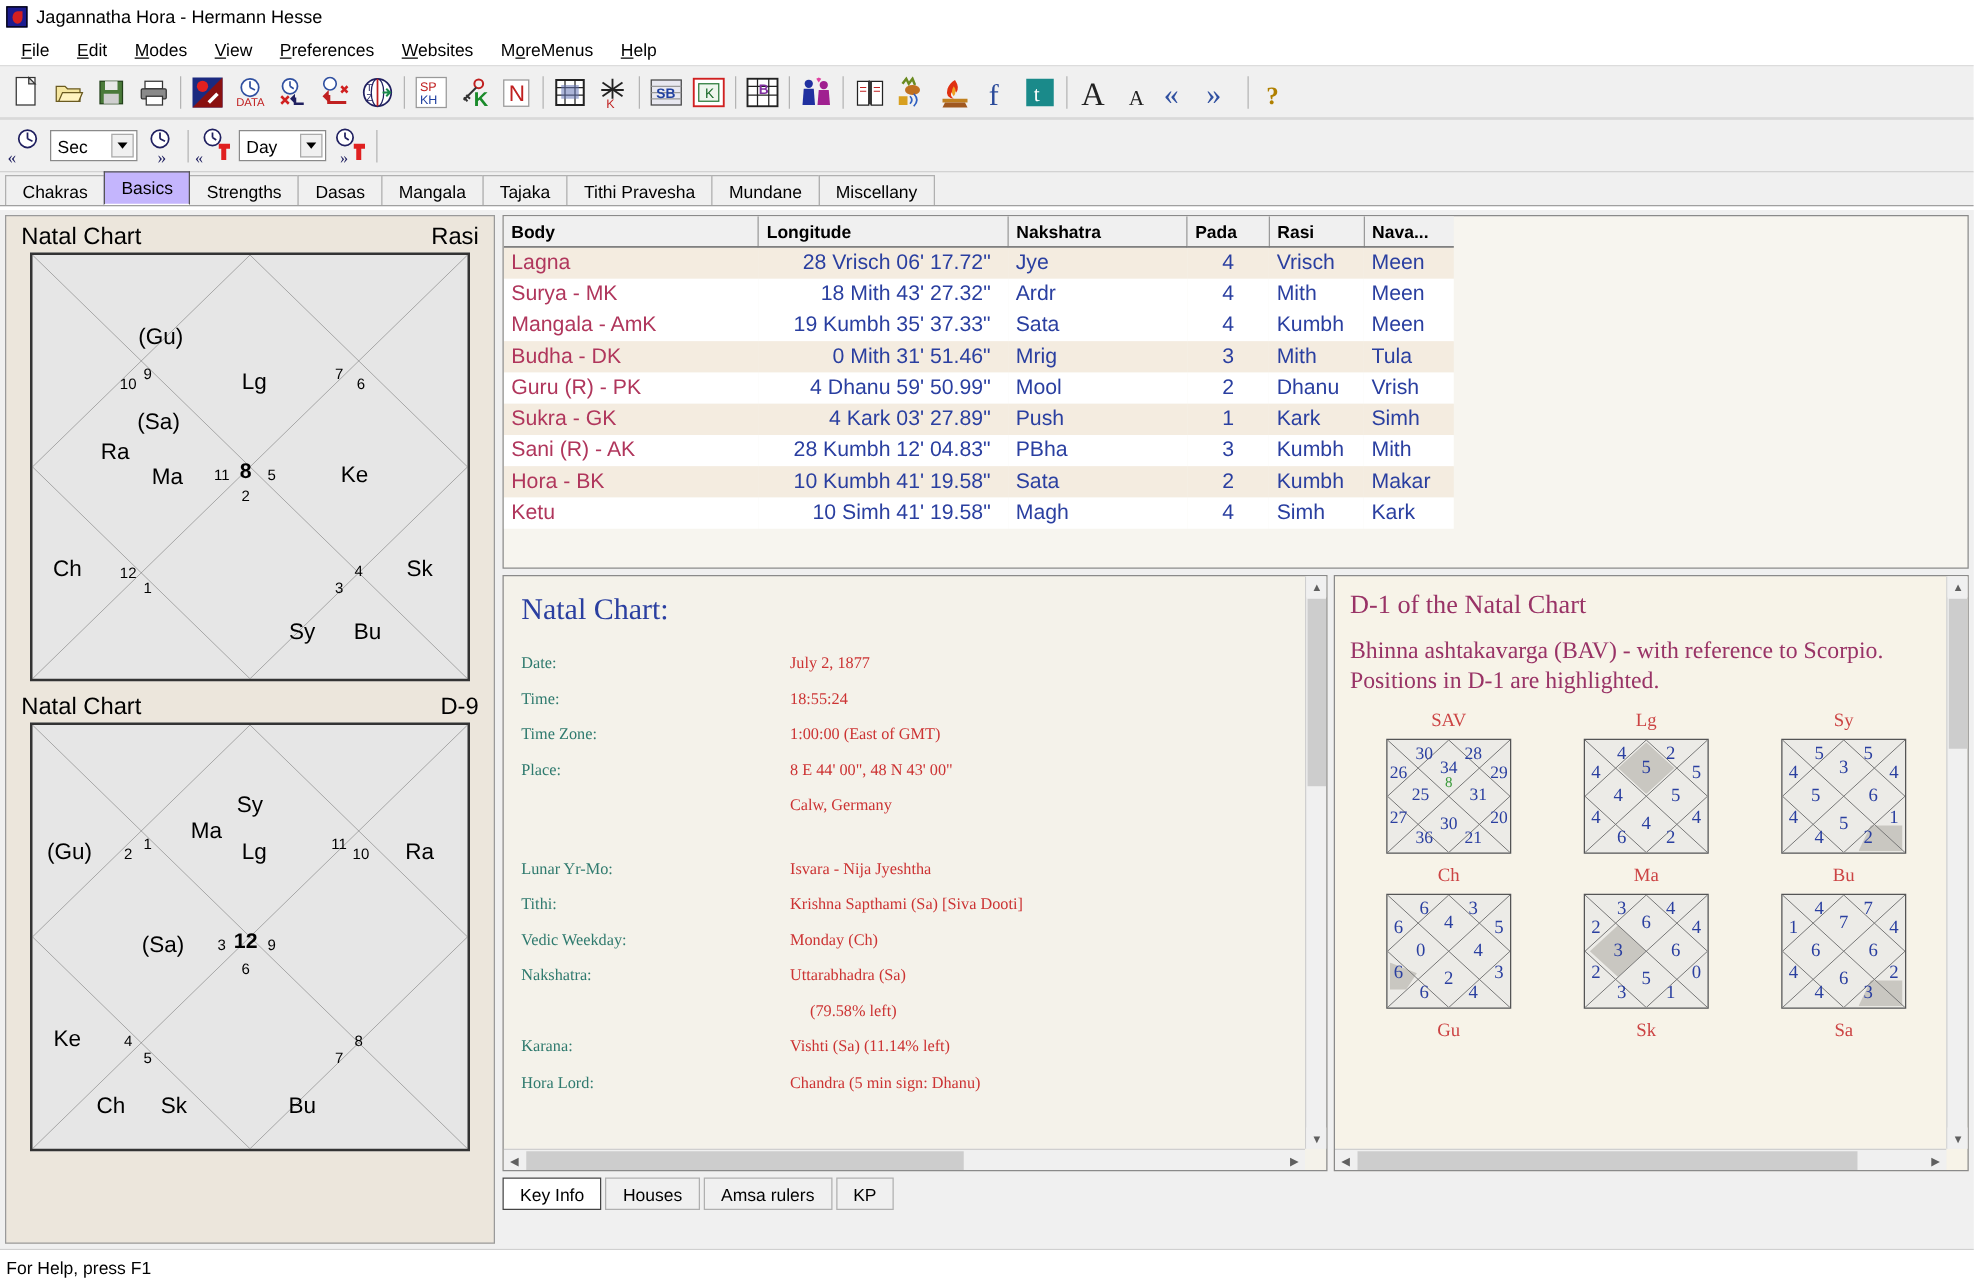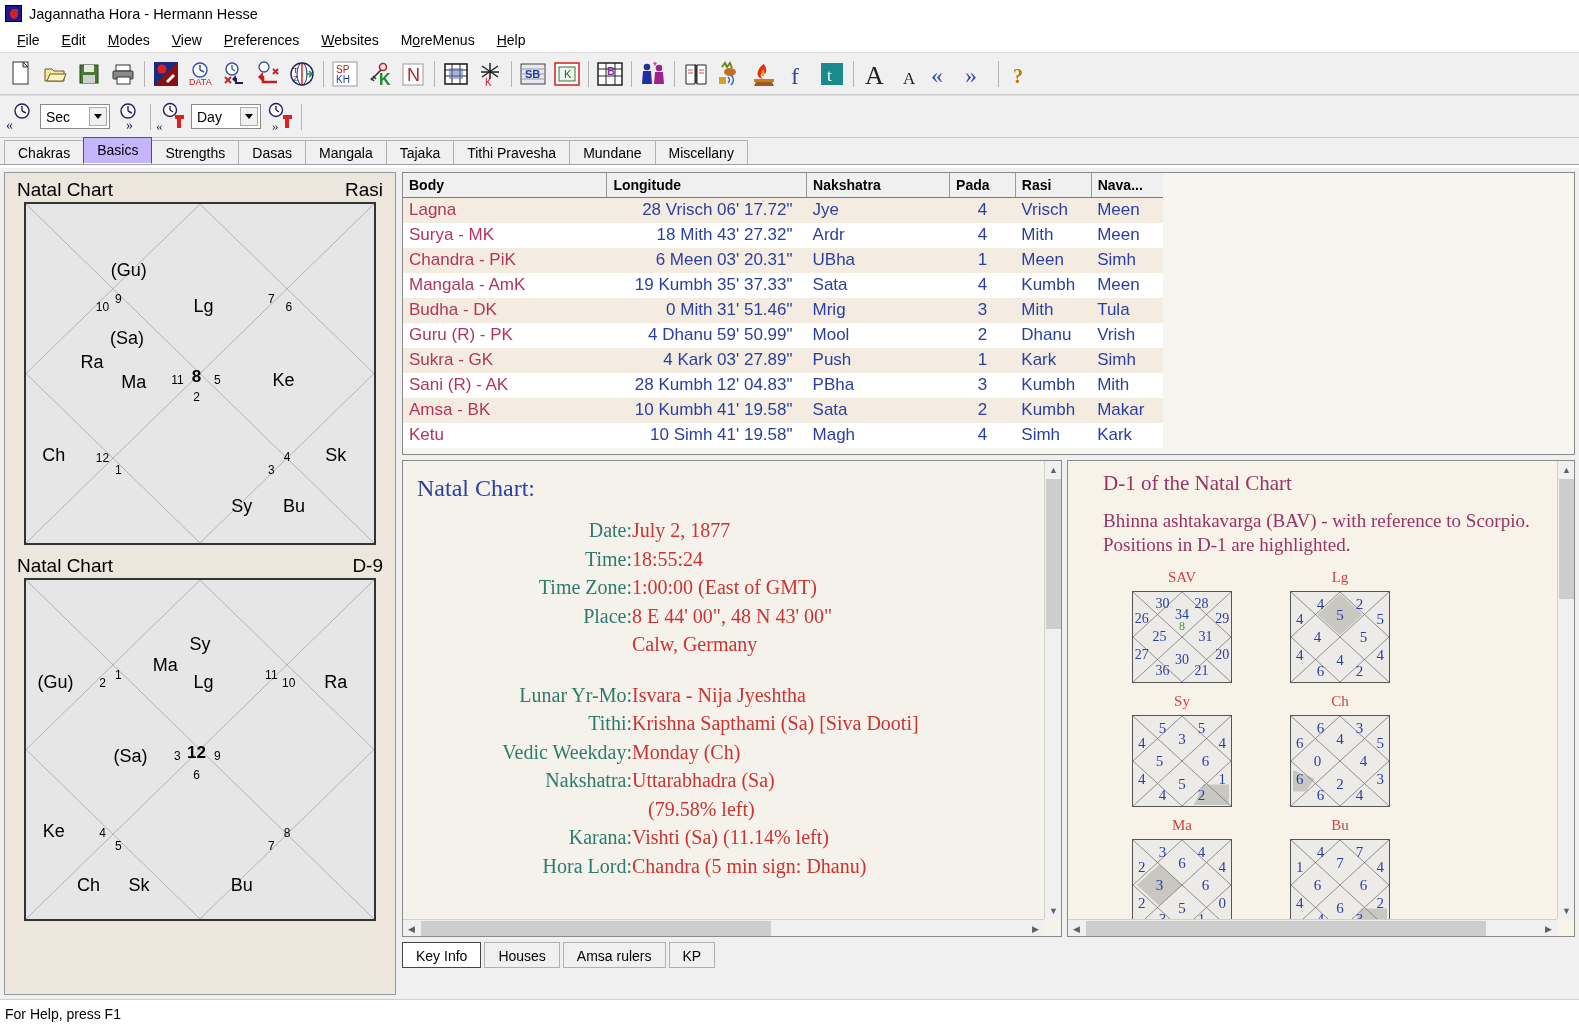--- a/index.html
+++ b/index.html
@@ -207,21 +207,21 @@
     background: #f4f2ea;
     border: 1px solid #8a8a8a;
     overflow: hidden;
   }
   #infopanel .inner { padding: 14px 0 0 14px; }
   #infopanel h2 {
     margin: 0 0 14px 0;
     font-family: "Liberation Serif", serif;
     font-size: 24px; font-weight: normal; color: #2a3fa0;
   }
-  .kvrow { display: flex; font-family: "Liberation Serif", serif; font-size: 20px; line-height: 28.5px; text-align: right; }
+  .kvrow { display: flex; font-family: "Liberation Serif", serif; font-size: 13px; line-height: 28.5px; }
   .kvrow .k { width: 215px; color: #2f7a6e; }
   .kvrow .v { color: #cc3333; }
   .kvrow.indent .k { width: 215px; }
   .kvrow.indent .v { padding-left: 16px; }
   .spacer { height: 22px; }
 
   
   .vsb {
     position: absolute; right: 0; top: 0;
     width: 17px; bottom: 17px;
@@ -257,21 +257,20 @@
   .hsb .ar.lt { left: 0; }
   .hsb .ar.rt { right: 0; }
 
   
   #bavpanel {
     position: absolute; left: 665px; top: 288px;
     width: 508px; height: 477px;
     background: #f7f3e8;
     border: 1px solid #8a8a8a;
     overflow: hidden;
-    padding-left: 23px;
   }
   #bavpanel .bavinner { padding: 10px 0 0 12px; }
   #bavpanel .bh1 {
     font-family: "Liberation Serif", serif;
     font-size: 21px; color: #993366;
     margin-bottom: 13px;
   }
   #bavpanel .bh2 {
     font-family: "Liberation Serif", serif;
     font-size: 19px; color: #993366;
@@ -747,28 +746,20 @@
               <td class="rasi">Vrisch</td>
               <td class="nava">Meen</td>
             </tr>
             <tr class="even">
               <td class="body">Surya - MK</td>
               <td class="lon">18 Mith 43' 27.32"</td>
               <td class="nak">Ardr</td>
               <td class="pada">4</td>
               <td class="rasi">Mith</td>
               <td class="nava">Meen</td>
-            </tr>
-            <tr class="odd">
-              <td class="body">Chandra - PiK</td>
-              <td class="lon">6 Meen 03' 20.31"</td>
-              <td class="nak">UBha</td>
-              <td class="pada">1</td>
-              <td class="rasi">Meen</td>
-              <td class="nava">Simh</td>
             </tr>
             <tr class="even">
               <td class="body">Mangala - AmK</td>
               <td class="lon">19 Kumbh 35' 37.33"</td>
               <td class="nak">Sata</td>
               <td class="pada">4</td>
               <td class="rasi">Kumbh</td>
               <td class="nava">Meen</td>
             </tr>
             <tr class="odd">
@@ -797,21 +788,21 @@
             </tr>
             <tr class="even">
               <td class="body">Sani (R) - AK</td>
               <td class="lon">28 Kumbh 12' 04.83"</td>
               <td class="nak">PBha</td>
               <td class="pada">3</td>
               <td class="rasi">Kumbh</td>
               <td class="nava">Mith</td>
             </tr>
             <tr class="odd">
-              <td class="body">Amsa - BK</td>
+              <td class="body">Hora - BK</td>
               <td class="lon">10 Kumbh 41' 19.58"</td>
               <td class="nak">Sata</td>
               <td class="pada">2</td>
               <td class="rasi">Kumbh</td>
               <td class="nava">Makar</td>
             </tr>
             <tr class="even">
               <td class="body">Ketu</td>
               <td class="lon">10 Simh 41' 19.58"</td>
               <td class="nak">Magh</td>

